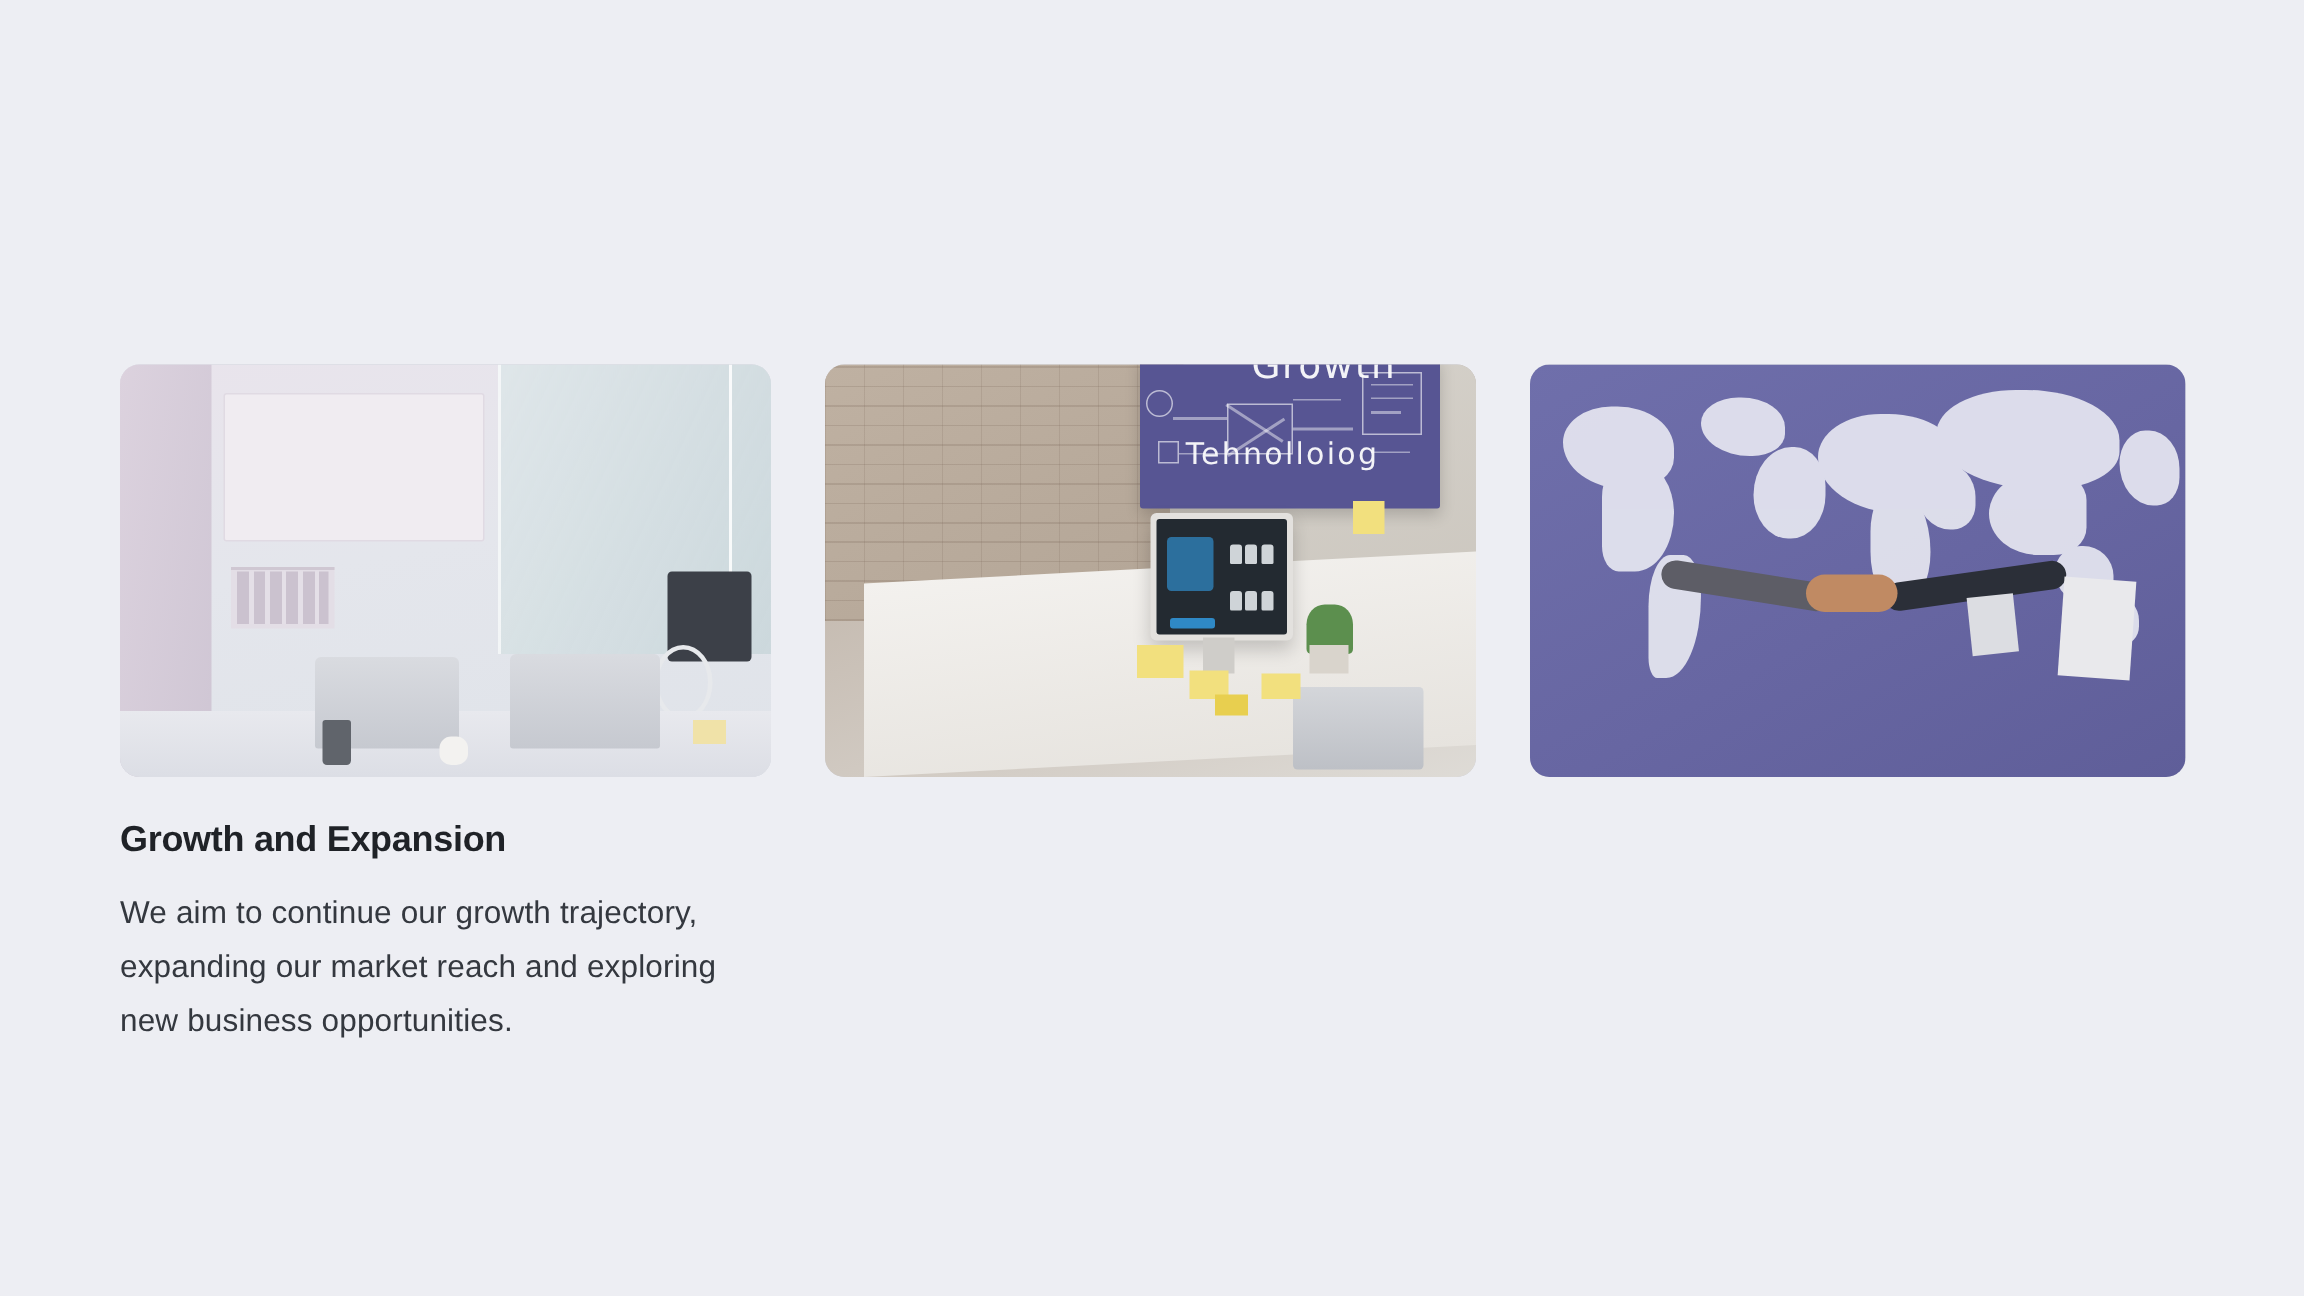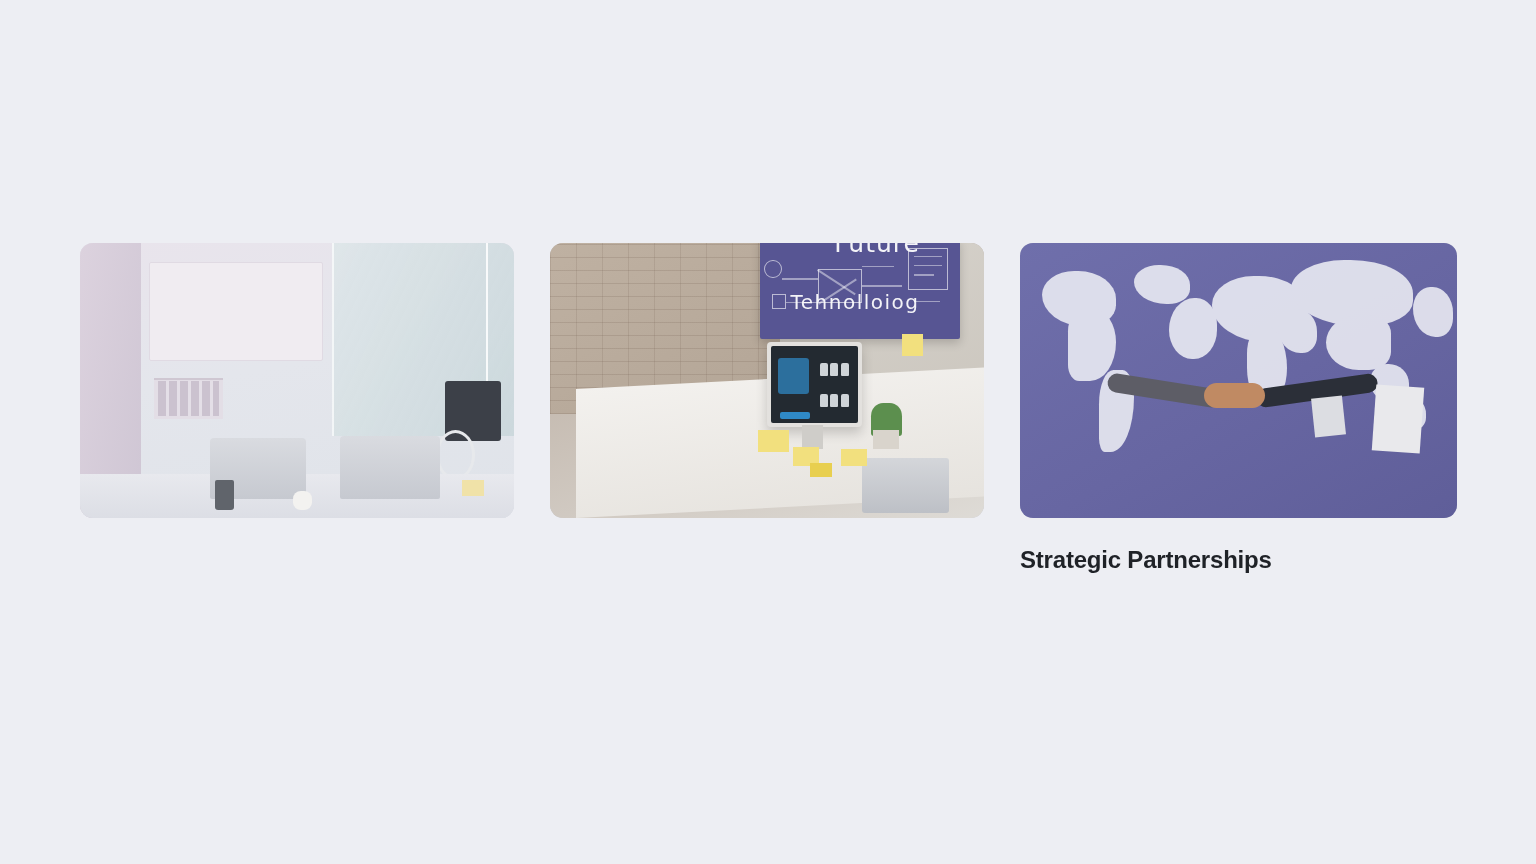--- a/index.html
+++ b/index.html
@@ -307,20 +307,22 @@
               <div class="head"></div>
               <div class="hair"></div>
           </div>
           <div class="of-lap1"></div>
           <div class="of-lap2"></div>
           <div class="of-cup"></div>
           <div class="of-cup2"></div>
           <div class="of-note"></div>
         </div>
       </div>
+      <div class="card-heading">Growth and Expansion</div>
+      <div class="card-body">We aim to continue our growth trajectory, expanding our market reach and exploring new business opportunities.</div>
     </div>
 
     <div class="card">
       <div class="card-media">
         <div class="img-tech">
           <div class="tk-brick"></div>
           <div class="tk-wall"></div>
 
           <div class="tk-poster">
             <div class="bx" style="left:29%;top:31%;width:22%;height:33%;"></div>
@@ -330,21 +332,21 @@
             <div class="bx" style="left:6%;top:56%;width:7%;height:14%;"></div>
             <div class="ln" style="left:11%;top:40%;width:18%;height:1.4px;"></div>
             <div class="ln" style="left:13%;top:63%;width:16%;height:1.4px;"></div>
             <div class="ln" style="left:51%;top:47%;width:20%;height:1.4px;"></div>
             <div class="ln" style="left:51%;top:28%;width:16%;height:1.4px;"></div>
             <div class="bx" style="left:74%;top:10%;width:20%;height:42%;"></div>
             <div class="ln" style="left:77%;top:18%;width:14%;height:1.4px;"></div>
             <div class="ln" style="left:77%;top:27%;width:14%;height:1.4px;"></div>
             <div class="ln" style="left:77%;top:36%;width:10%;height:1.4px;"></div>
             <div class="ln" style="left:77%;top:62%;width:13%;height:1.4px;"></div>
-            <div class="tk-fresh">Future</div>
+            <div class="tk-fresh">Growth</div>
             <div class="tk-tech">Tehnolloiog</div>
           </div>
 
           <div class="tk-table"></div>
 
           <div class="tk-imac">
             <div class="tk-screen">
               <div class="panel"></div>
               <div class="dock"></div>
               <div class="ico" style="left:56%;top:22%"></div>
@@ -455,17 +457,16 @@
               <div class="hr"></div>
           </div>
 
           <div class="arm hs-arm-l"></div>
           <div class="arm hs-arm-r"></div>
           <div class="hs-hands"></div>
           <div class="hs-paper"></div>
           <div class="hs-paper2"></div>
         </div>
       </div>
-      <div class="card-heading">Strategic Partnerships</div>
     </div>
 
   </div>
 </div>
 
 </body></html>

